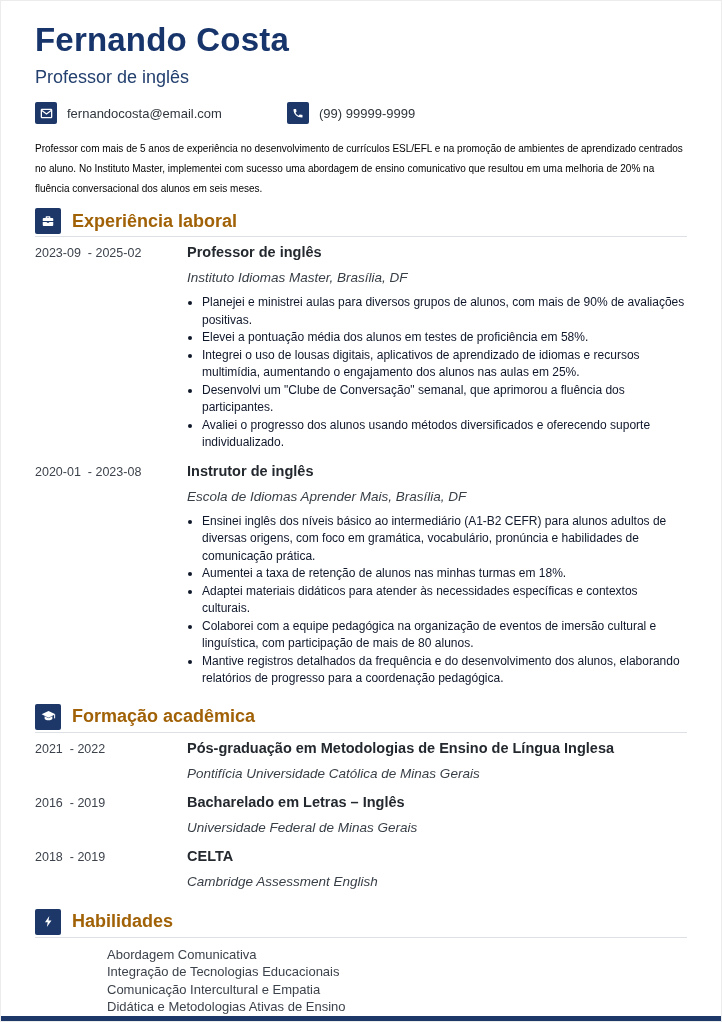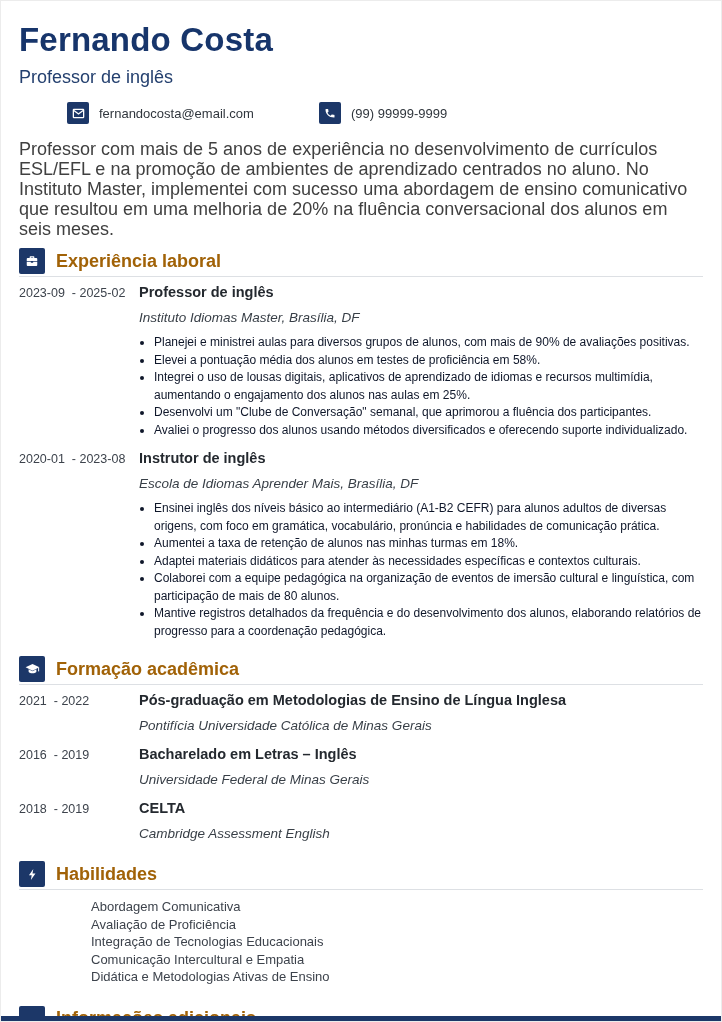--- a/index.html
+++ b/index.html
@@ -1,39 +1,39 @@
 <!DOCTYPE html>
 <html lang="pt"><head>
 <meta charset="utf-8">
 <style>
   html, body { margin:0; padding:0; background:#ffffff; }
   body { font-family:"Liberation Sans", sans-serif; }
   .page {
     position:relative; width:722px; height:1022px; box-sizing:border-box;
-    padding:0 18px; background:#fff; border:1px solid #ececec; overflow:hidden;
+    padding:0 34px; background:#fff; border:1px solid #ececec; overflow:hidden;
   }
   .name { margin:0; padding-top:21px; font-size:33px; line-height:36px;
     font-weight:bold; color:#17356b; letter-spacing:.2px; }
   .subtitle { margin-top:8px; font-size:18px; line-height:22px; color:#24406f; }
-  .contact-row { margin-top:14px; display:flex; align-items:center;margin-left:48px; }
+  .contact-row { margin-top:14px; display:flex; align-items:center; }
   .contact-item { display:flex; align-items:center; gap:10px; }
   .contact-item.email { width:252px; }
   .contact-text { font-size:13px; color:#30363d; }
   .icon-sq { width:26px; height:26px; background:#1c3768; border-radius:2px;
     display:flex; align-items:center; justify-content:center; flex:0 0 auto; }
   .icon-sq.sm { width:22px; height:22px; }
-  .summary { margin:15px 0 0; font-size:18px; line-height:20px; color:#404040; max-width:690px; }
+  .summary { margin:15px 0 0; font-size:10px; line-height:20px; color:#000000; max-width:690px; }
   .sec { margin-top:9px; }
   .sec.edu { margin-top:16px; }
   .sec.skl { margin-top:18px; }
   .sec.add { margin-top:20px; }
   .sec-head { display:flex; align-items:center; gap:11px;
     border-bottom:1px solid #dde0e4; padding-bottom:2px; }
   .sec-head h2 { margin:0; font-size:18px; font-weight:bold; color:#a16207; }
-  .row { display:flex; margin-top:6px; }
+  .row { display:flex; margin-top:6px;gap:32px; }
   .row.spaced { margin-top:10px; }
   .col-dates { flex:0 0 120px; width:120px; font-size:12.5px; color:#3d434c;
     white-space:pre; padding-top:3px; }
   .col-main { flex:1; min-width:0; }
   .item-title { margin:0; font-size:14.5px; line-height:19px; font-weight:bold; color:#24292f; }
   .item-sub { margin-top:7px; font-style:italic; font-size:13.5px; line-height:18px; color:#383f47; }
   ul.bullets { margin:7px 0 0; padding-left:15px; }
   ul.bullets li { font-size:12px; line-height:17.5px; color:#0f172a; }
   .skills-list { margin:8px 0 0 72px; }
   .skill-item { font-size:13px; line-height:17.5px; color:#3d434c; }
@@ -153,21 +153,20 @@
     <div class="sec-head">
       <span class="icon-sq">
         <svg width="13" height="13" viewBox="0 0 24 24" fill="#ffffff">
           <path d="M13.5 2 5.5 13.5h5L9 22l8.5-12H12z"></path>
         </svg>
       </span>
       <h2>Habilidades</h2>
     </div>
     <div class="skills-list">
       <div class="skill-item">Abordagem Comunicativa</div>
-      <div class="skill-item">Avaliação de Proficiência</div>
       <div class="skill-item">Integração de Tecnologias Educacionais</div>
       <div class="skill-item">Comunicação Intercultural e Empatia</div>
       <div class="skill-item">Didática e Metodologias Ativas de Ensino</div>
     </div>
   </section>
 
   <section class="sec add">
     <div class="sec-head">
       <span class="icon-sq">
         

